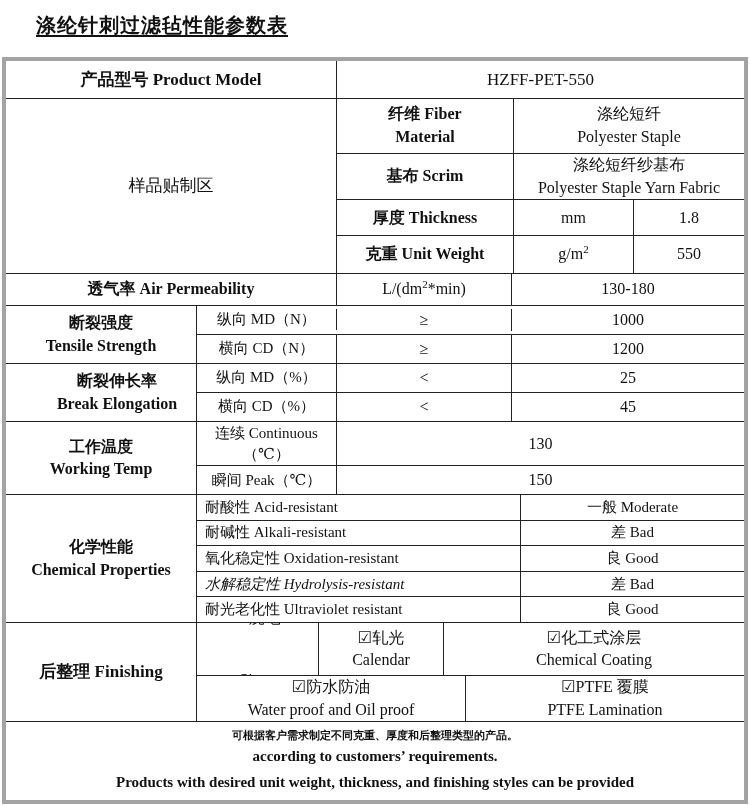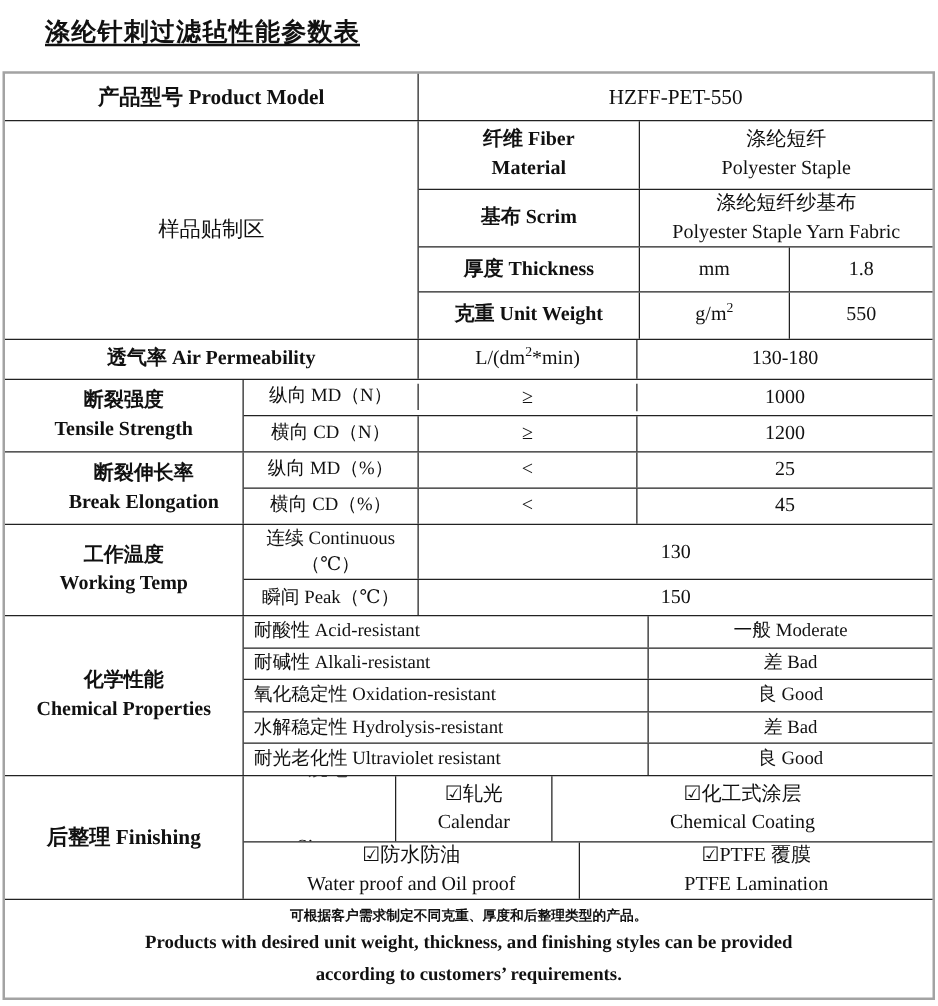--- a/index.html
+++ b/index.html
@@ -13,21 +13,21 @@
   }
   .doc-title {
     position: absolute; left: 36px; top: 12px;
     font-size: 20px; font-weight: bold;
     text-decoration: underline;
     text-underline-offset: 3px;
     letter-spacing: 1px;
   }
   .spec-table {
     position: absolute; left: 2px; top: 57px; width: 746px;
-    border: 2px solid #a3a3a3;
+    border: 4px solid #a3a3a3;
     background: #fff;
   }
   .trow { display: flex; border-bottom: 1.5px solid #222; }
   .trow:last-child { border-bottom: none; }
   .cell {
     border-right: 1.5px solid #222;
     display: flex; flex-direction: column;
     align-items: center; justify-content: center;
     text-align: center;
     font-size: 16px; line-height: 1.4;
@@ -174,21 +174,21 @@
       </div>
       <div class="subrow" style="flex:1;">
         <div class="cell fs15" style="width:324px; align-items:flex-start; padding-left:8px; text-align:left;">耐碱性 Alkali-resistant</div>
         <div class="cell fs15 grow">差 Bad</div>
       </div>
       <div class="subrow" style="flex:1;">
         <div class="cell fs15" style="width:324px; align-items:flex-start; padding-left:8px; text-align:left;">氧化稳定性 Oxidation-resistant</div>
         <div class="cell fs15 grow">良 Good</div>
       </div>
       <div class="subrow" style="flex:1;">
-        <div class="cell fs15" style="width:324px; align-items:flex-start; padding-left:8px; text-align:right;">水解稳定性 Hydrolysis-resistant</div>
+        <div class="cell fs15" style="width:324px; align-items:flex-start; padding-left:8px; text-align:right;font-style:italic;">水解稳定性 Hydrolysis-resistant</div>
         <div class="cell fs15 grow">差 Bad</div>
       </div>
       <div class="subrow" style="flex:1;">
         <div class="cell fs15" style="width:324px; align-items:flex-start; padding-left:8px; text-align:left;">耐光老化性 Ultraviolet resistant</div>
         <div class="cell fs15 grow">良 Good</div>
       </div>
     </div>
   </div>
 
   <div class="trow" style="height:99px;">
@@ -217,18 +217,18 @@
           <span>☑PTFE 覆膜</span>
           <span>PTFE Lamination</span>
         </div>
       </div>
     </div>
   </div>
 
   <div class="trow" style="height:78px;">
     <div class="footer-cell">
       <span class="footer-zh">可根据客户需求制定不同克重、厚度和后整理类型的产品。</span>
+      <span class="footer-en">according to customers’ requirements.</span>
       <span class="footer-en">Products with desired unit weight, thickness, and finishing styles can be provided</span>
-      <span class="footer-en">according to customers’ requirements.</span>
     </div>
   </div>
 
 </div>
 
 </body></html>

